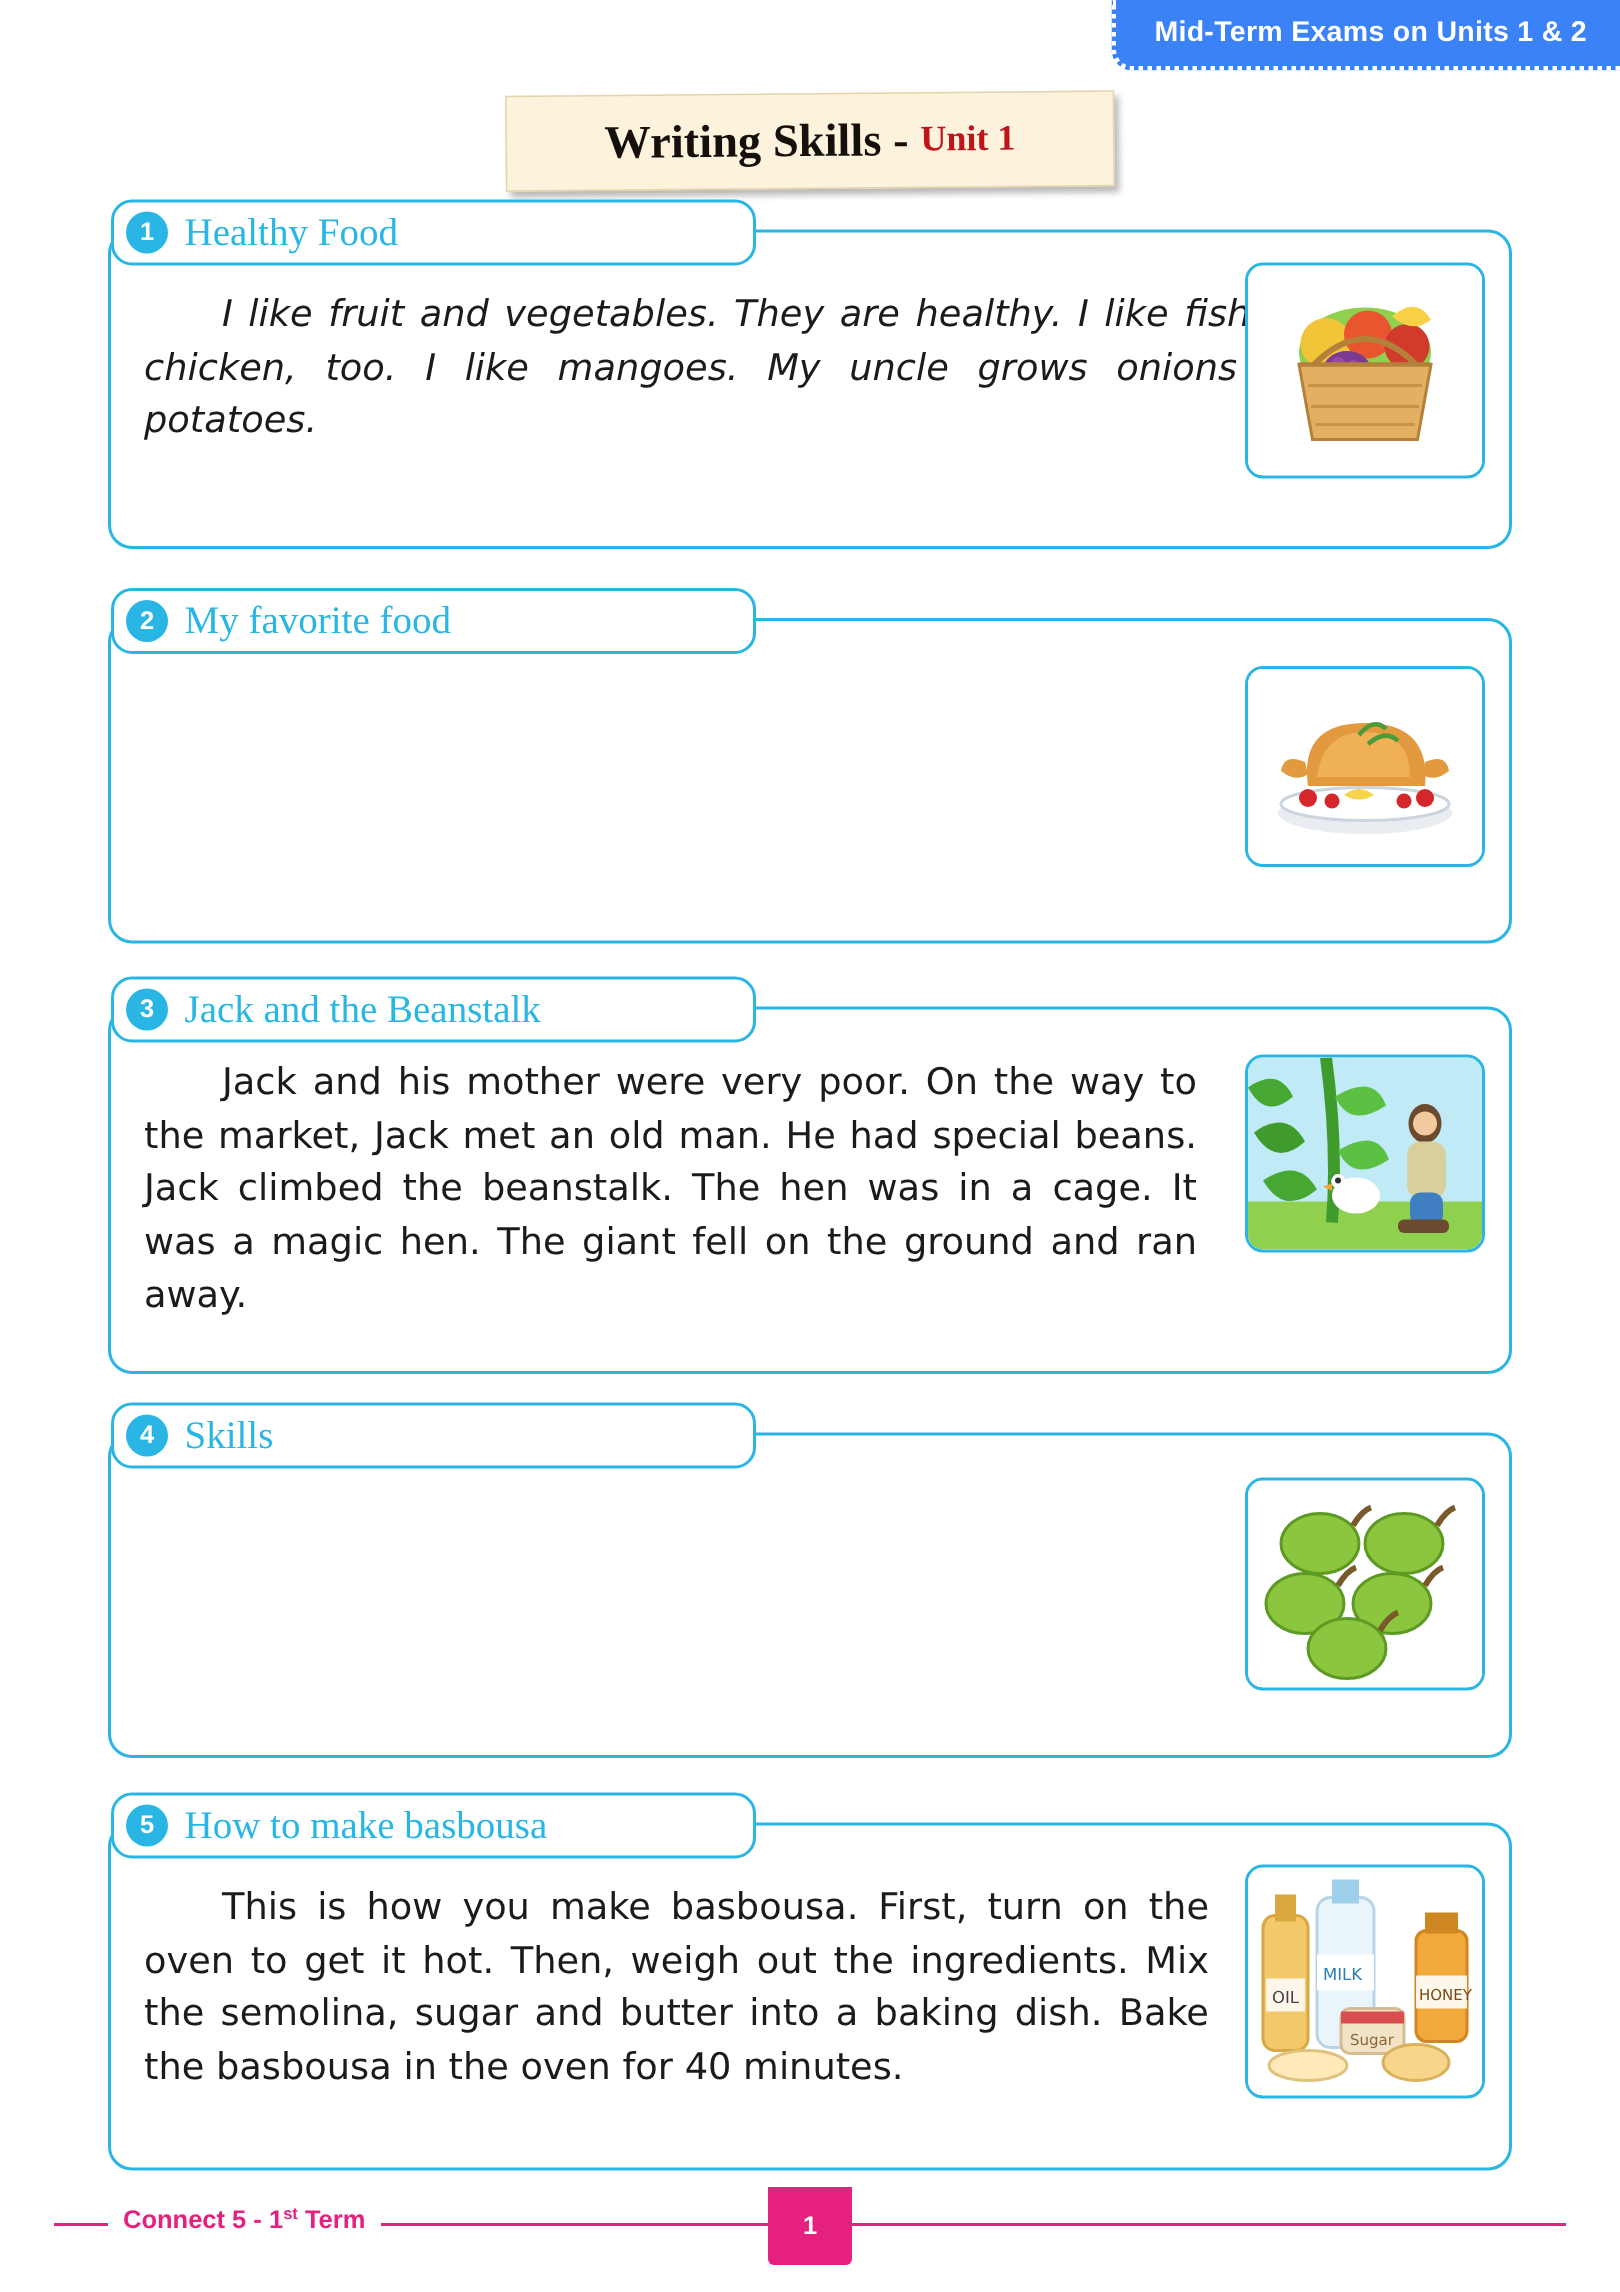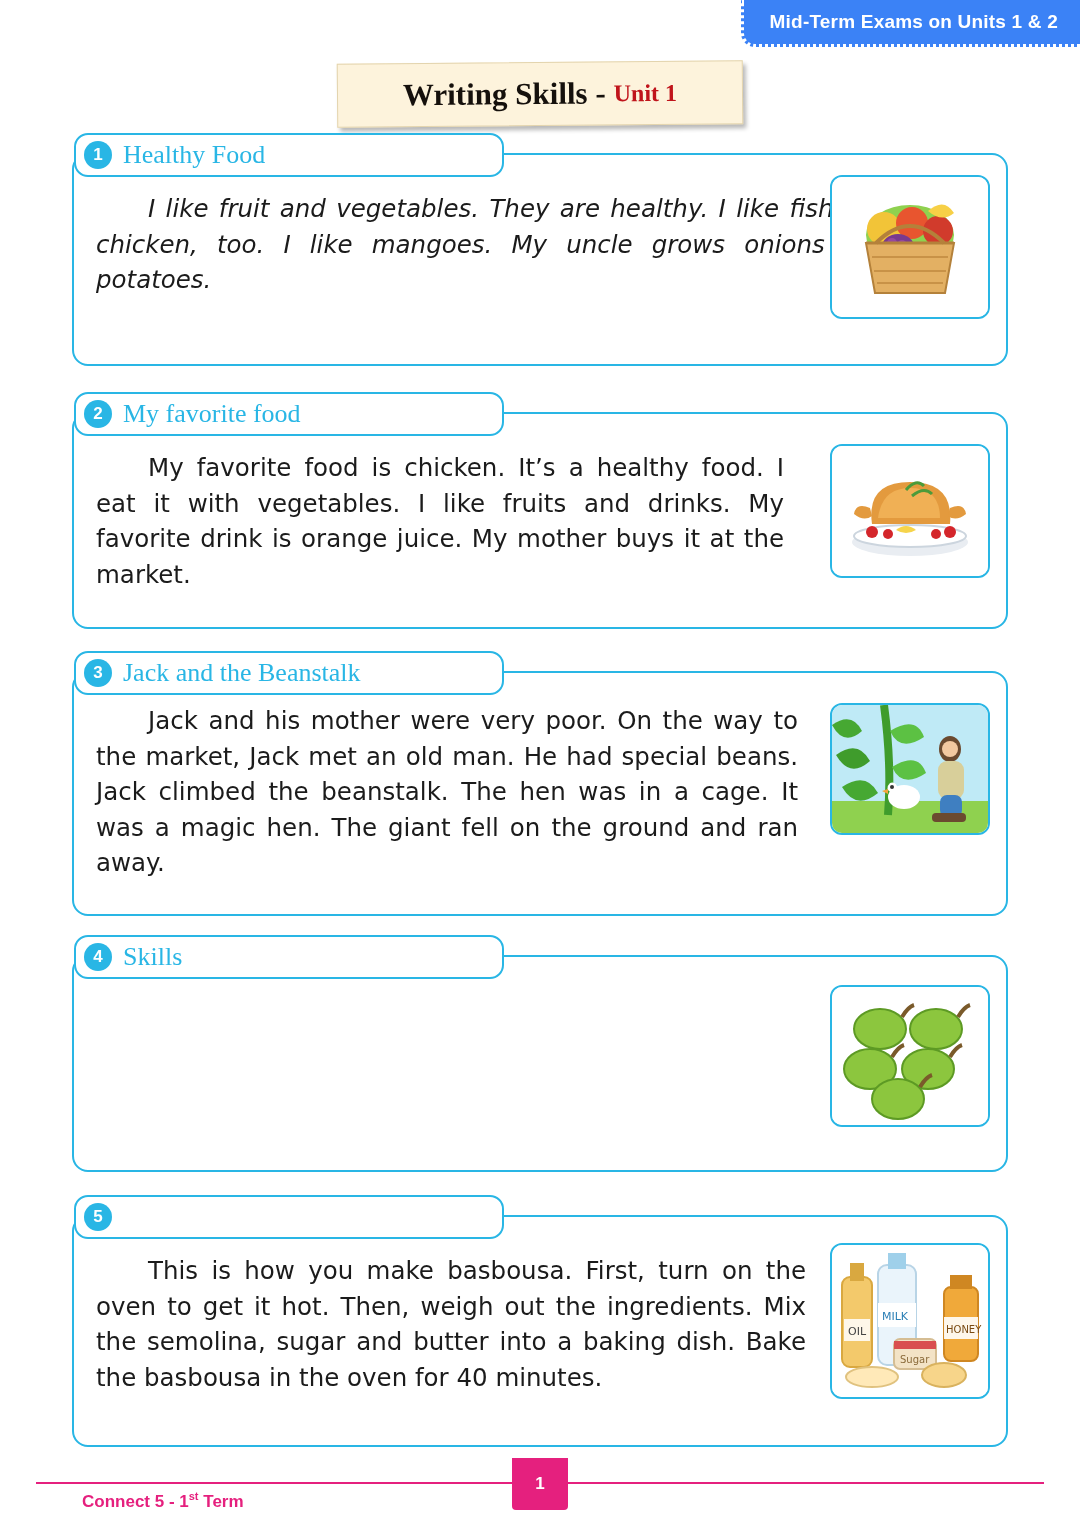--- a/index.html
+++ b/index.html
@@ -140,21 +140,20 @@
   .footer-label {
     position: absolute;
     top: 12px;
     left: 72px;
     background: #ffffff;
     padding: 0 10px;
     color: #e5207e;
     font-weight: bold;
     font-size: 17px;
     white-space: nowrap;
-    margin-top: 20px;
   }
   .footer-label sup { font-size: 11px; }
   .page-num {
     position: absolute;
     left: 512px;
     top: 0px;
     width: 56px;
     height: 52px;
     background: #e5207e;
     color: #ffffff;
@@ -203,21 +202,20 @@
       <path d="M40 80 h76 M42 94 h72 M45 106 h66" stroke="#c89247" stroke-width="2"></path>
     </svg>
   </div>
 </div>
 
 <div class="card" style="top:412px; height:217px;">
   <div class="card-head" style="width:430px;">
     <div class="num-badge">2</div>
     <div class="head-title">My favorite food</div>
   </div>
-  <div class="card-body" style="padding-right:222px;">My favorite food is chicken. It’s a healthy food. I eat it with vegetables. I like fruits and drinks. My favorite drink is orange juice. My mother buys it at the market.</div>
   <div class="img-box" style="top:30px; right:16px; width:156px; height:130px;">
     <svg width="156" height="130" viewBox="0 0 156 130">
       <rect width="156" height="130" fill="#ffffff"></rect>
       <ellipse cx="78" cy="96" rx="58" ry="14" fill="#e9edf2"></ellipse>
       <ellipse cx="78" cy="90" rx="56" ry="11" fill="#ffffff" stroke="#ccd5de" stroke-width="2"></ellipse>
       <path d="M40 78 q-6 -42 38 -42 q44 0 40 42 z" fill="#e39a3e"></path>
       <path d="M46 72 q4 -30 32 -30 q30 0 30 30 z" fill="#f0b055"></path>
       <path d="M38 62 q-14 -6 -16 6 q10 8 18 2 z" fill="#e39a3e"></path>
       <path d="M118 62 q14 -6 16 6 q-10 8 -18 2 z" fill="#e39a3e"></path>
       <circle cx="40" cy="86" r="6" fill="#d4262b"></circle>
@@ -281,20 +279,21 @@
         <path d="M118 70 q6 -10 12 -12"></path>
         <path d="M88 100 q6 -10 12 -12"></path>
       </g>
     </svg>
   </div>
 </div>
 
 <div class="card" style="top:1215px; height:232px;">
   <div class="card-head" style="width:430px;">
     <div class="num-badge">5</div>
+    <div class="head-title">How to make basbousa</div>
   </div>
   <div class="card-body" style="padding-right:200px;">This is how you make basbousa. First, turn on the oven to get it hot. Then, weigh out the ingredients. Mix the semolina, sugar and butter into a baking dish. Bake the basbousa in the oven for 40 minutes.</div>
   <div class="img-box" style="top:26px; right:16px; width:156px; height:152px;">
     <svg width="156" height="152" viewBox="0 0 156 152">
       <rect width="156" height="152" fill="#ffffff"></rect>
       <rect x="10" y="32" width="30" height="90" rx="8" fill="#f3c96b" stroke="#d9a840" stroke-width="2"></rect>
       <rect x="18" y="18" width="14" height="18" fill="#d9a840"></rect>
       <rect x="12" y="74" width="26" height="22" fill="#ffffff" opacity=".85"></rect>
       <text x="16" y="90" font-size="11" font-family="DejaVu Sans, sans-serif" fill="#444">OIL</text>
       <rect x="46" y="20" width="38" height="100" rx="9" fill="#eaf4fb" stroke="#b8d4e6" stroke-width="2"></rect>

